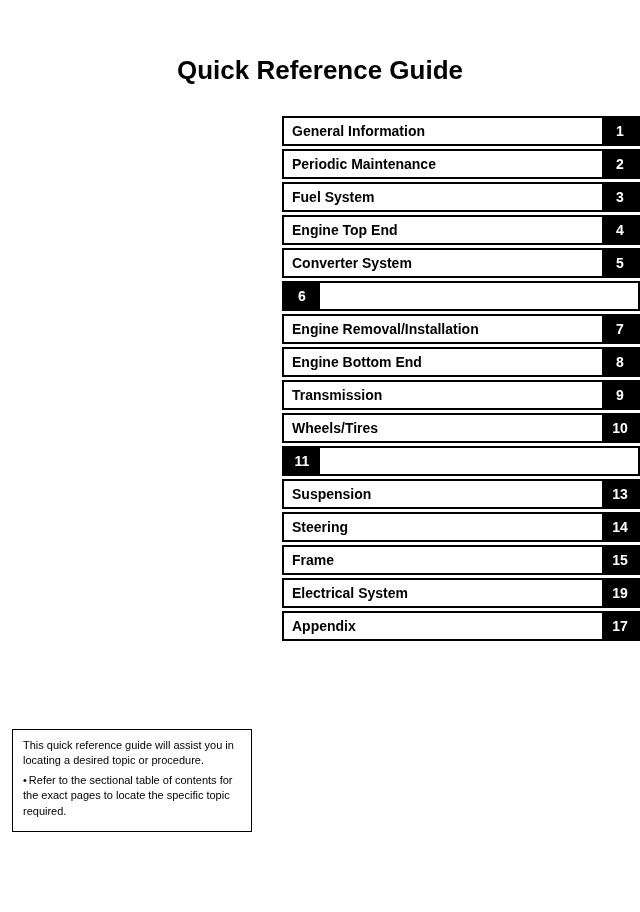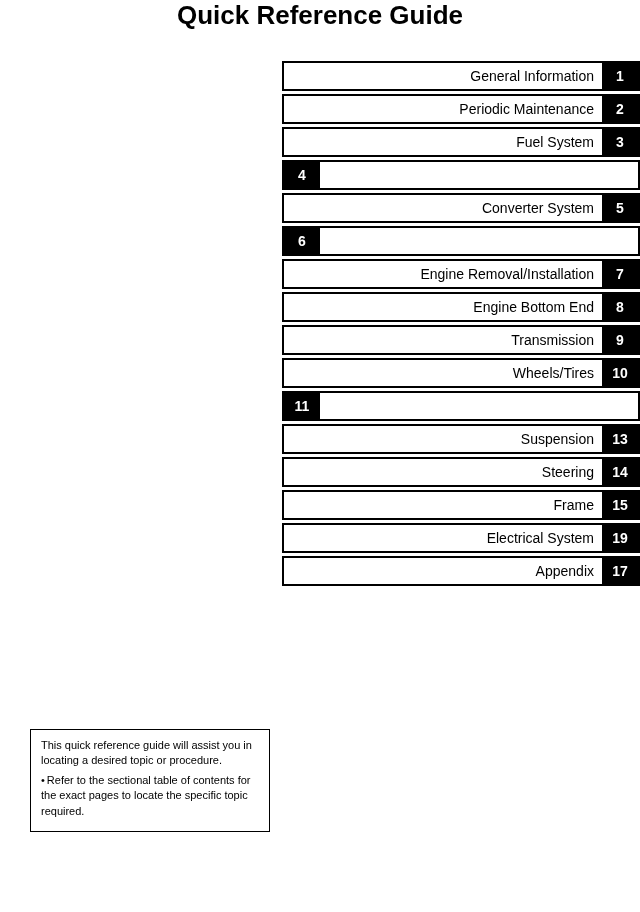--- a/index.html
+++ b/index.html
@@ -14,20 +14,21 @@
       background: #ffffff;
       font-family: Arial, Helvetica, sans-serif;
       position: relative;
       overflow: hidden;
     }
 
     .page-title {
       text-align: center;
       font-size: 26px;
       font-weight: bold;
+      padding-top: 55px;
       padding-bottom: 30px;
       color: #000;
     }
 
     .content-area {
       display: flex;
       flex-direction: column;
       align-items: flex-end;
       padding-right: 0;
       margin-left: 280px;
@@ -38,43 +39,42 @@
       align-items: center;
       width: 358px;
       margin-bottom: 3px;
       border: 2px solid #000;
       background: #fff;
     }
 
     .toc-label {
       flex: 1;
       font-size: 14px;
-      font-weight: normal;
+      font-weight: bold;
       color: #000;
       padding: 5px 8px;
-      text-align: right;
     }
 
     .toc-number {
       background: #000;
       color: #fff;
       font-size: 14px;
       font-weight: bold;
       min-width: 36px;
       text-align: center;
       padding: 5px 6px;
       align-self: stretch;
       display: flex;
       align-items: center;
       justify-content: center;
     }
 
     .note-box {
       position: absolute;
-      left: 30px;
+      left: 12px;
       bottom: 80px;
       width: 240px;
       border: 1px solid #000;
       padding: 8px 10px;
       font-size: 11px;
       color: #000;
       line-height: 1.4;
     }
 
     .note-box p {
@@ -107,20 +107,21 @@
     </div>
     <div class="toc-item">
       <span class="toc-label">Periodic Maintenance</span>
       <span class="toc-number">2</span>
     </div>
     <div class="toc-item">
       <span class="toc-label">Fuel System</span>
       <span class="toc-number">3</span>
     </div>
     <div class="toc-item">
+      <span class="toc-label">Engine Top End</span>
       <span class="toc-number">4</span>
     </div>
     <div class="toc-item">
       <span class="toc-label">Converter System</span>
       <span class="toc-number">5</span>
     </div>
     <div class="toc-item">
       <span class="toc-number">6</span>
     </div>
     <div class="toc-item">

